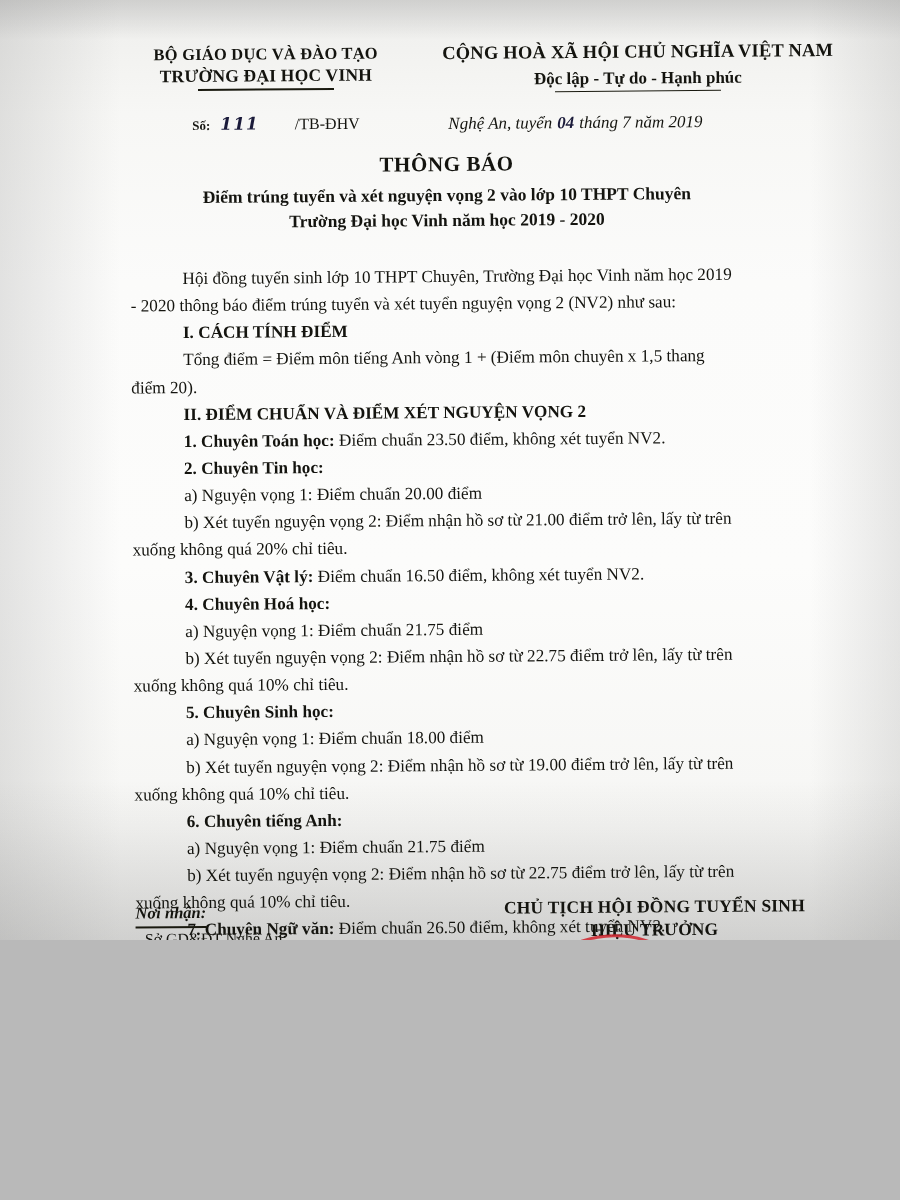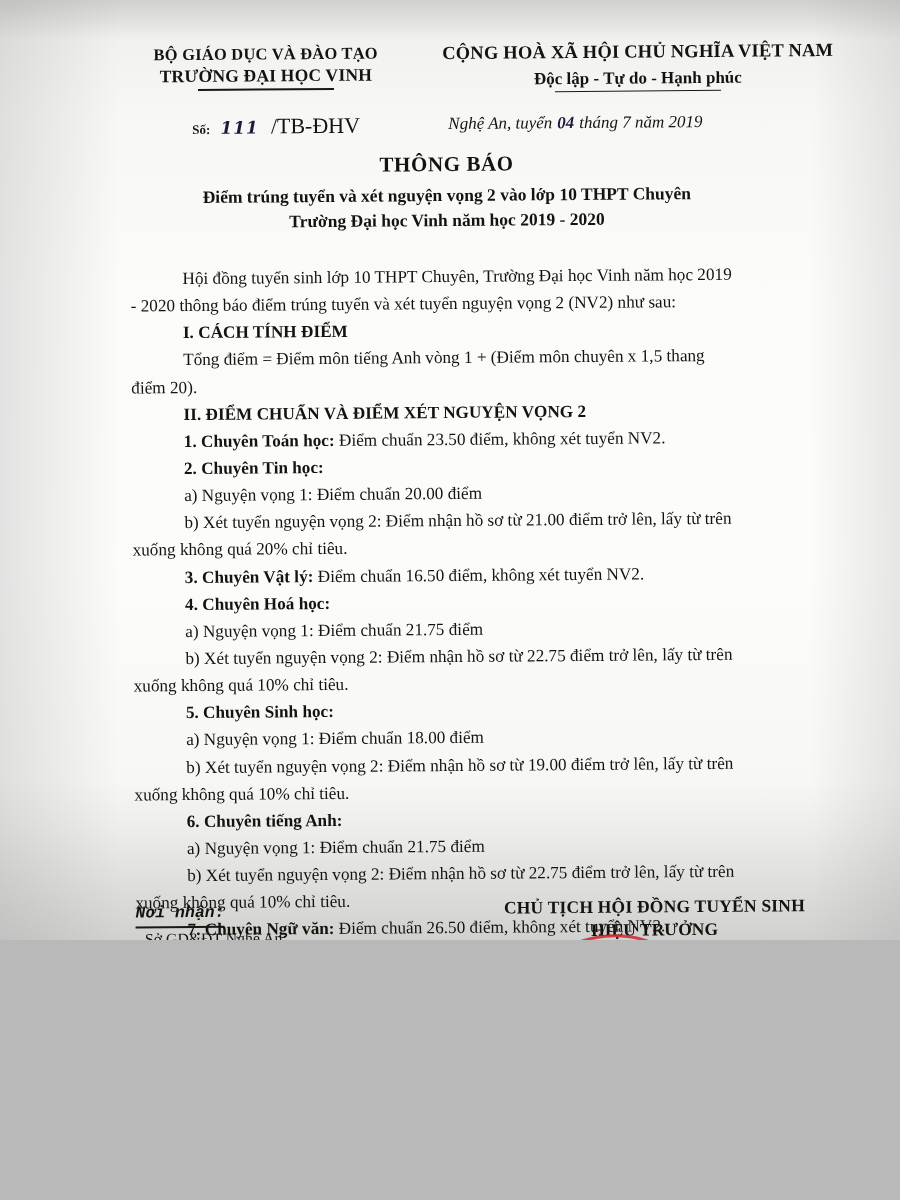--- a/index.html
+++ b/index.html
@@ -139,21 +139,21 @@
   .so-label { font-size: 13px; font-weight: bold; }
   .so-number {
     font-family: "DejaVu Serif", serif;
     font-style: italic;
     font-size: 17px;
     color: #1b1b3a;
     padding: 0 10px 0 8px;
     letter-spacing: 1px;
     font-weight: bold;
   }
-  .so-suffix { font-size: 22px; }
+  .so-suffix { font-size: 16px; margin-left: 24px; }
 
   .place-date {
     position: absolute;
     top: 114px;
     left: 452px;
     font-size: 17px;
     font-style: italic;
     display: flex;
     align-items: baseline;
     gap: 3px;
@@ -226,21 +226,20 @@
     font-size: 15.5px;
     line-height: 1.55;
   }
   .recipients-title {
     font-weight: bold;
     font-style: italic;
     font-size: 16.5px;
     position: relative;
     display: inline-block;
     margin-bottom: 1px;
-    font-family: Liberation Mono, monospace;
   }
   .recipients-title::after {
     content: "";
     position: absolute;
     left: 0; right: 0;
     bottom: -2px;
     height: 1.2px;
     background: #19190f;
   }
   .recipient-item { font-size: 15.8px; }

